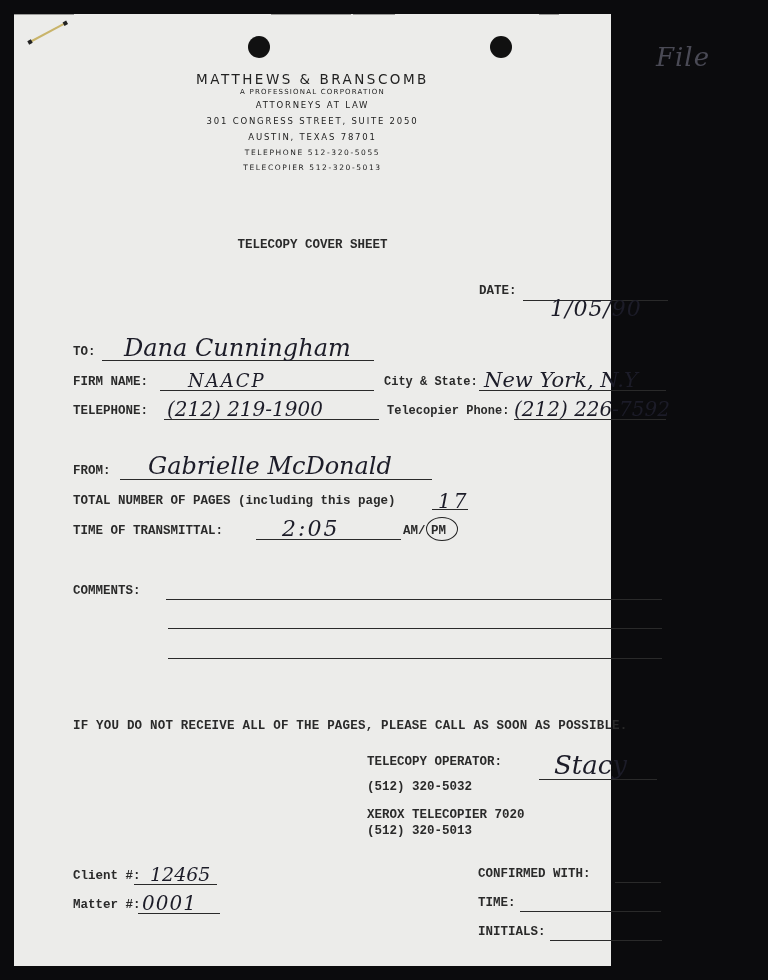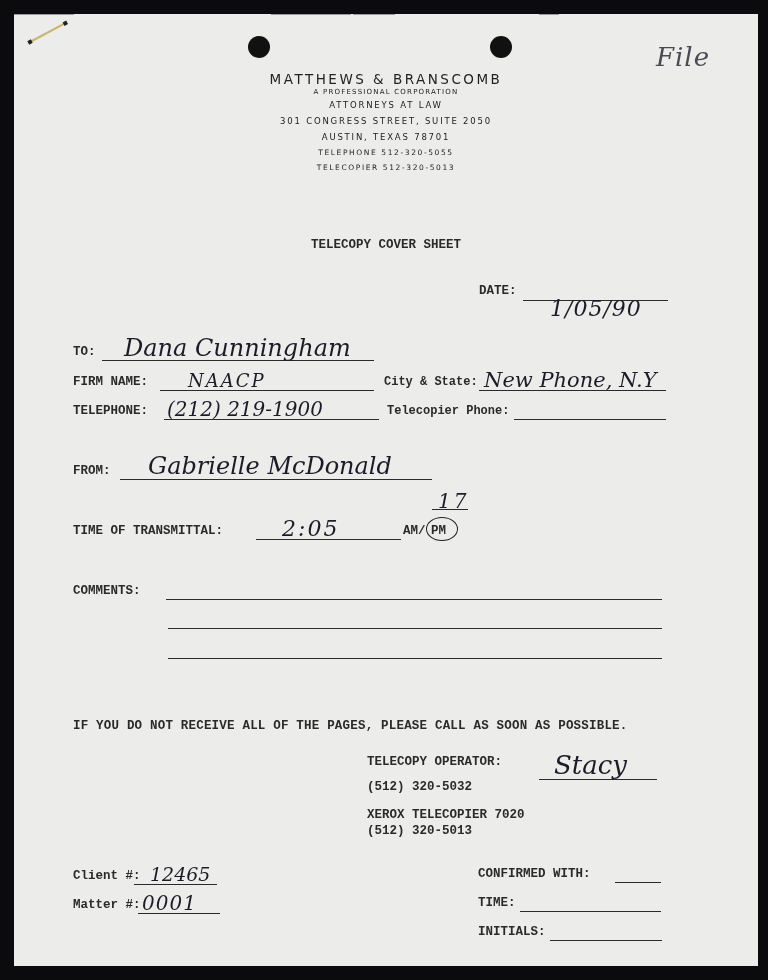--- a/index.html
+++ b/index.html
@@ -1,18 +1,18 @@
 <!DOCTYPE html>
 <html><head>
   <meta charset="utf-8">
   <style>
     html, body { margin:0; padding:0; }
     body { width:768px; height:980px; background:#0b0b0d; position:relative; overflow:hidden; }
     .page {
-      position:absolute; left:14px; top:14px; width:744px; height:952px;
+      position:absolute; left:14px; top:14px; width:597px; height:952px;
       background:#ececea;
     }
     .topstrip { position:absolute; left:0; top:0; width:100%; height:3px; }
     .topstrip span { position:absolute; top:0; height:1px; background:#9a9a98; }
     .hole { position:absolute; width:22px; height:22px; border-radius:50%; background:#111; }
     .paperclip-mark { position:absolute; left:16px; top:27px; width:40px; height:2px; background:#c9b46a; transform:rotate(-28deg); transform-origin:left center; }
     .paperclip-mark:before, .paperclip-mark:after { content:""; position:absolute; width:4px; height:4px; background:#222; top:-1px; }
     .paperclip-mark:before { left:-2px; }
     .paperclip-mark:after { right:-2px; }
     .hand { font-family:"DejaVu Serif", serif; font-style:italic; color:#1a1a2a; }
@@ -68,33 +68,35 @@
   <div class="tw" style="left:59px;top:331px;">TO:</div>
   <div class="line" style="left:88px;top:346px;width:272px;"></div>
   <div class="val" style="left:110px;top:320px;font-size:24px;">Dana Cunningham</div>
 
   <div class="tw" style="left:59px;top:361px;">FIRM NAME:</div>
   <div class="line" style="left:146px;top:376px;width:214px;"></div>
   <div class="val" style="left:174px;top:356px;font-size:18px;letter-spacing:2px;">NAACP</div>
 
   <div class="tw" style="left:370px;top:361px;font-size:12px;">City &amp; State:</div>
   <div class="line" style="left:465px;top:376px;width:187px;"></div>
-  <div class="val" style="left:470px;top:354px;font-size:21px;">New Phone, N.Y</div>
+  <div class="val" style="left:470px;top:354px;font-size:21px;">New York, N.Y</div>
 
   <div class="tw" style="left:59px;top:390px;">TELEPHONE:</div>
   <div class="line" style="left:150px;top:405px;width:215px;"></div>
   <div class="val" style="left:153px;top:383px;font-size:20px;">(212) 219-1900</div>
 
   <div class="tw" style="left:373px;top:390px;font-size:12px;">Telecopier Phone:</div>
   <div class="line" style="left:500px;top:405px;width:152px;"></div>
+  <div class="val" style="left:500px;top:383px;font-size:20px;">(212) 226-7592</div>
 
   <div class="tw" style="left:59px;top:450px;">FROM:</div>
   <div class="line" style="left:106px;top:465px;width:312px;"></div>
   <div class="val" style="left:134px;top:438px;font-size:24px;">Gabrielle McDonald</div>
 
+  <div class="tw" style="left:59px;top:480px;">TOTAL NUMBER OF PAGES (including this page)</div>
   <div class="line" style="left:418px;top:495px;width:36px;"></div>
   <div class="val" style="left:424px;top:475px;font-size:20px;letter-spacing:3px;">17</div>
 
   <div class="tw" style="left:59px;top:510px;">TIME OF TRANSMITTAL:</div>
   <div class="line" style="left:242px;top:525px;width:145px;"></div>
   <div class="val" style="left:268px;top:502px;font-size:22px;letter-spacing:2px;">2:05</div>
   <div class="tw" style="left:389px;top:510px;">AM/</div>
   <div class="tw" style="left:417px;top:510px;">PM</div>
   <div class="circle" style="left:412px;top:503px;width:30px;height:22px;"></div>
 

